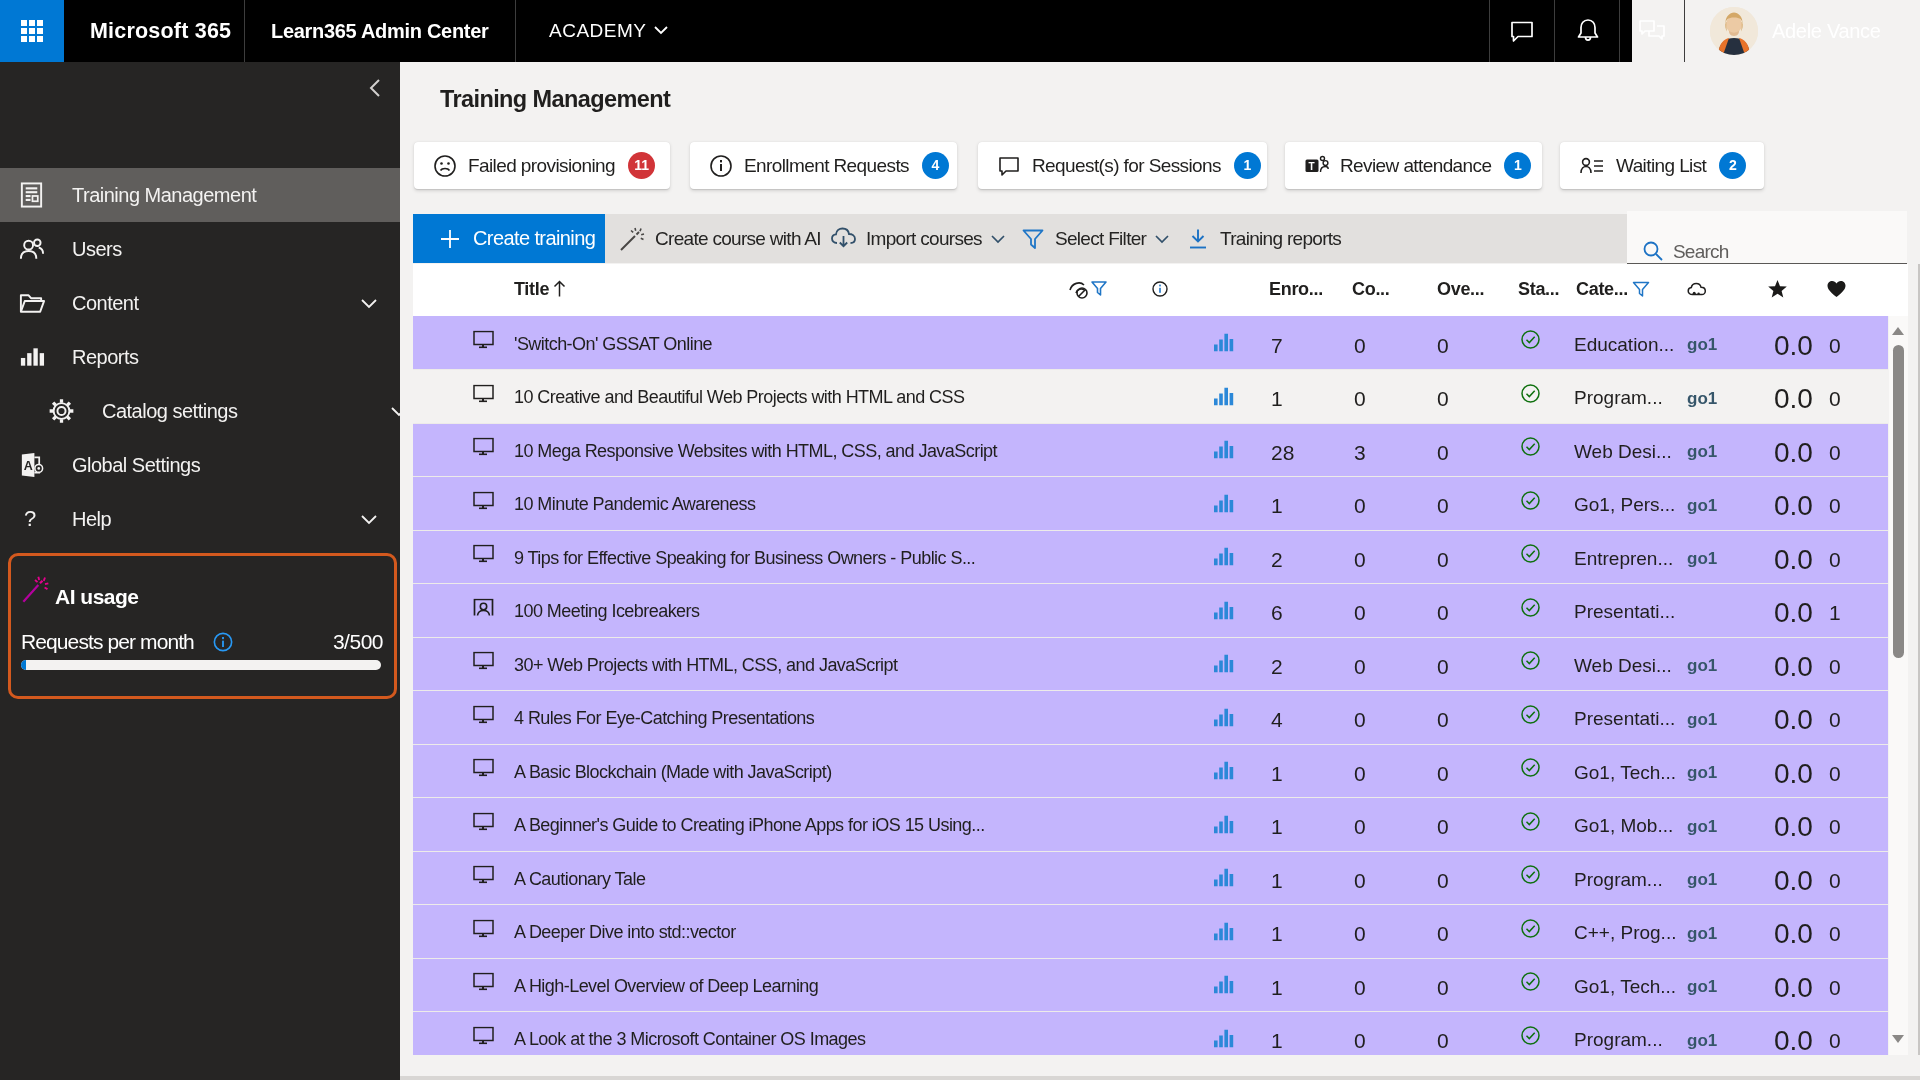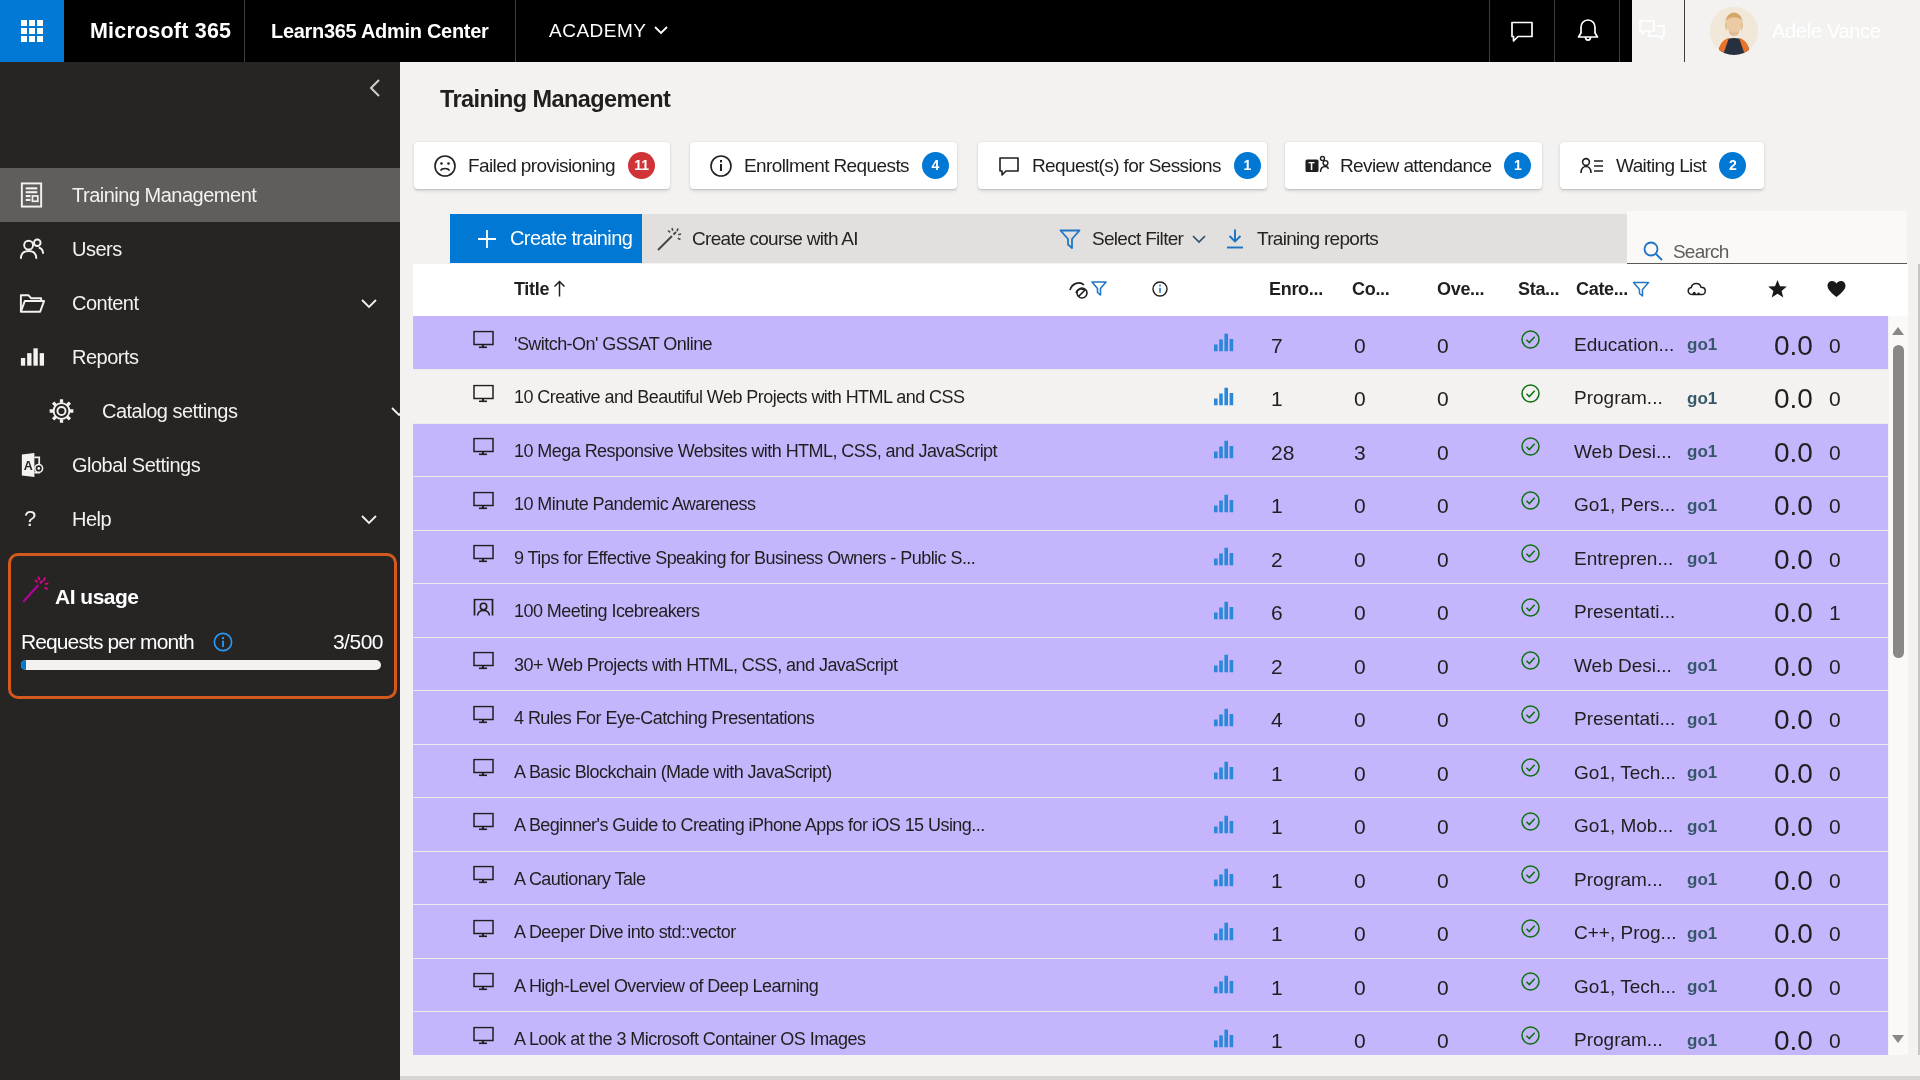--- a/index.html
+++ b/index.html
@@ -38,21 +38,21 @@
 
 .notif { position:absolute; top:80px; height:47px; background:#fff; border-radius:4px;
   box-shadow:0 1.6px 3.6px rgba(0,0,0,0.13), 0 0.3px 0.9px rgba(0,0,0,0.1);
   display:flex; align-items:center; font-size:19px; letter-spacing:-0.6px; color:#201f1e; white-space:nowrap; }
 .notif .nico { margin-left:19px; flex-shrink:0; }
 .notif .ntxt { margin-left:11px; }
 .badge { flex-shrink:0; display:inline-block; min-width:27px; height:27px; border-radius:14px; background:#0078d4;
   color:#fff; font-size:14px; font-weight:700; letter-spacing:0; text-align:center; line-height:27px; margin-left:13px; margin-right:17px; }
 .badge.red { background:#d13438; }
 
-#cmdbar { position:absolute; left:13px; top:152px; width:1214px; height:49px; background:#e2e0de;margin-left:37px; }
+#cmdbar { position:absolute; left:13px; top:152px; width:1214px; height:49px; background:#e2e0de; }
 #btn-create { position:absolute; left:0; top:0; width:192px; height:49px; background:#0078d4; color:#fff;
   font-size:20px; letter-spacing:-0.6px; display:flex; align-items:center; justify-content:flex-start; padding-left:26px; }
 .cmditem { position:absolute; top:0; height:49px; display:flex; align-items:center; font-size:19px; letter-spacing:-0.7px; color:#252423; white-space:nowrap; }
 #searchbox { position:absolute; left:1227px; top:149px; width:280px; height:54px; background:#faf9f8;
   border-bottom:2px solid #5a5856; display:flex; align-items:flex-end; font-size:19px; letter-spacing:-0.8px; color:#605e5c; }
 
 
 #table { position:absolute; left:13px; top:202px; width:1475px; }
 #thead { position:absolute; left:0; top:0; width:1495px; height:51.5px; background:#fff; font-size:18px; font-weight:700; letter-spacing:-0.3px; color:#201f1e; }
 .hcell { position:absolute; top:25px; transform:translateY(-50%); }
@@ -306,20 +306,30 @@
         <g stroke="#484644" stroke-width="1.6">
             <path d="M16 2 L16.7 4.8"></path>
             <path d="M22 2.5 L21 5.3"></path>
             <path d="M25 8 L22.2 8.7"></path>
             <path d="M24.5 13.5 L21.8 12.3"></path>
             <path d="M12 4.5 L14.2 6.3"></path>
           </g>
       </svg>
       Create course with AI
     </div>
+    <div class="cmditem" style="left:417px;">
+      <svg width="27" height="27" viewBox="0 0 27 27" style="margin-right:9px;">
+          <path d="M7 18 C3.7 18 2 15.8 2 13.5 C2 11.2 3.7 9.5 6 9.3 C6.3 5.7 9.2 3.5 12.5 3.5 C15.8 3.5 18.5 5.5 19 9 C22 9 25 10.8 25 14 C25 16.5 23 18 20.5 18" fill="none" stroke="#32506a" stroke-width="1.8"></path>
+          <path d="M13.5 11 V21 M9.8 17.5 L13.5 21.2 L17.2 17.5" fill="none" stroke="#32506a" stroke-width="1.8"></path>
+        </svg>
+      Import courses
+      <svg width="20" height="20" viewBox="0 0 20 20" style="margin-left:6px;">
+          <path d="M4 7 L10 13 L16 7" stroke="#32506a" stroke-width="1.7" fill="none"></path>
+        </svg>
+    </div>
     <div class="cmditem" style="left:608px;">
       <svg width="24" height="24" viewBox="0 0 24 24" style="margin-right:10px;">
           <path d="M2.5 3.5 H21.5 L14 12 V21 L10 17.5 V12 Z" fill="none" stroke="#2076c6" stroke-width="1.8" stroke-linejoin="round"></path>
         </svg>
       Select Filter
       <svg width="20" height="20" viewBox="0 0 20 20" style="margin-left:6px;">
           <path d="M4 7 L10 13 L16 7" stroke="#32506a" stroke-width="1.7" fill="none"></path>
         </svg>
     </div>
     <div class="cmditem" style="left:773px;">

